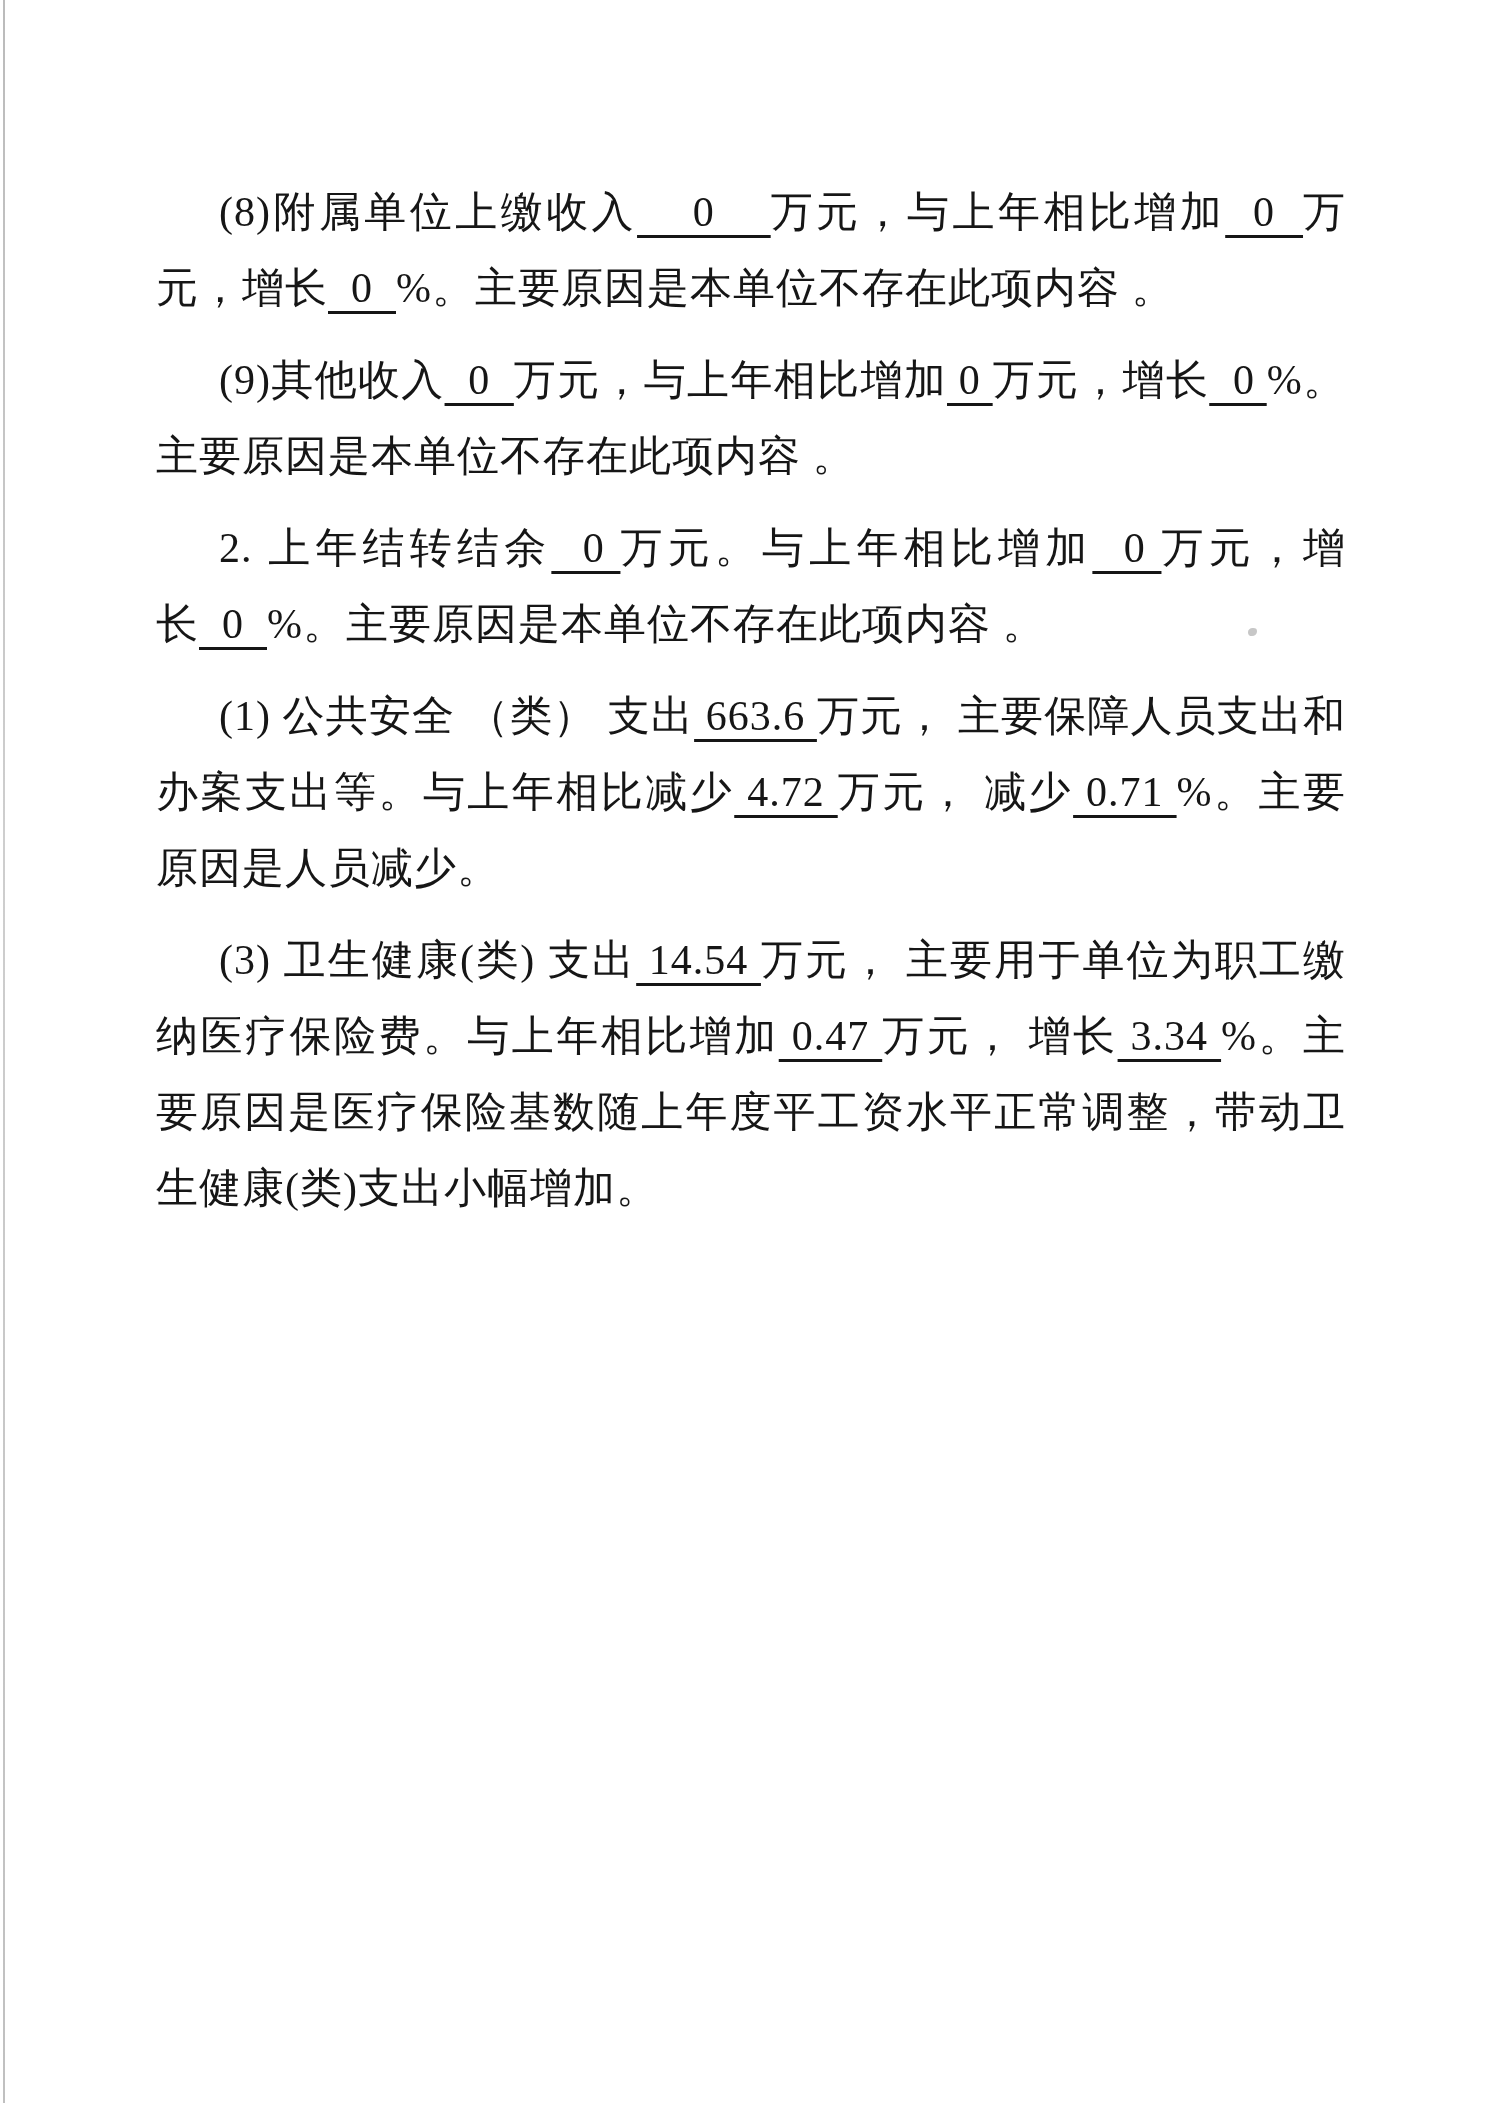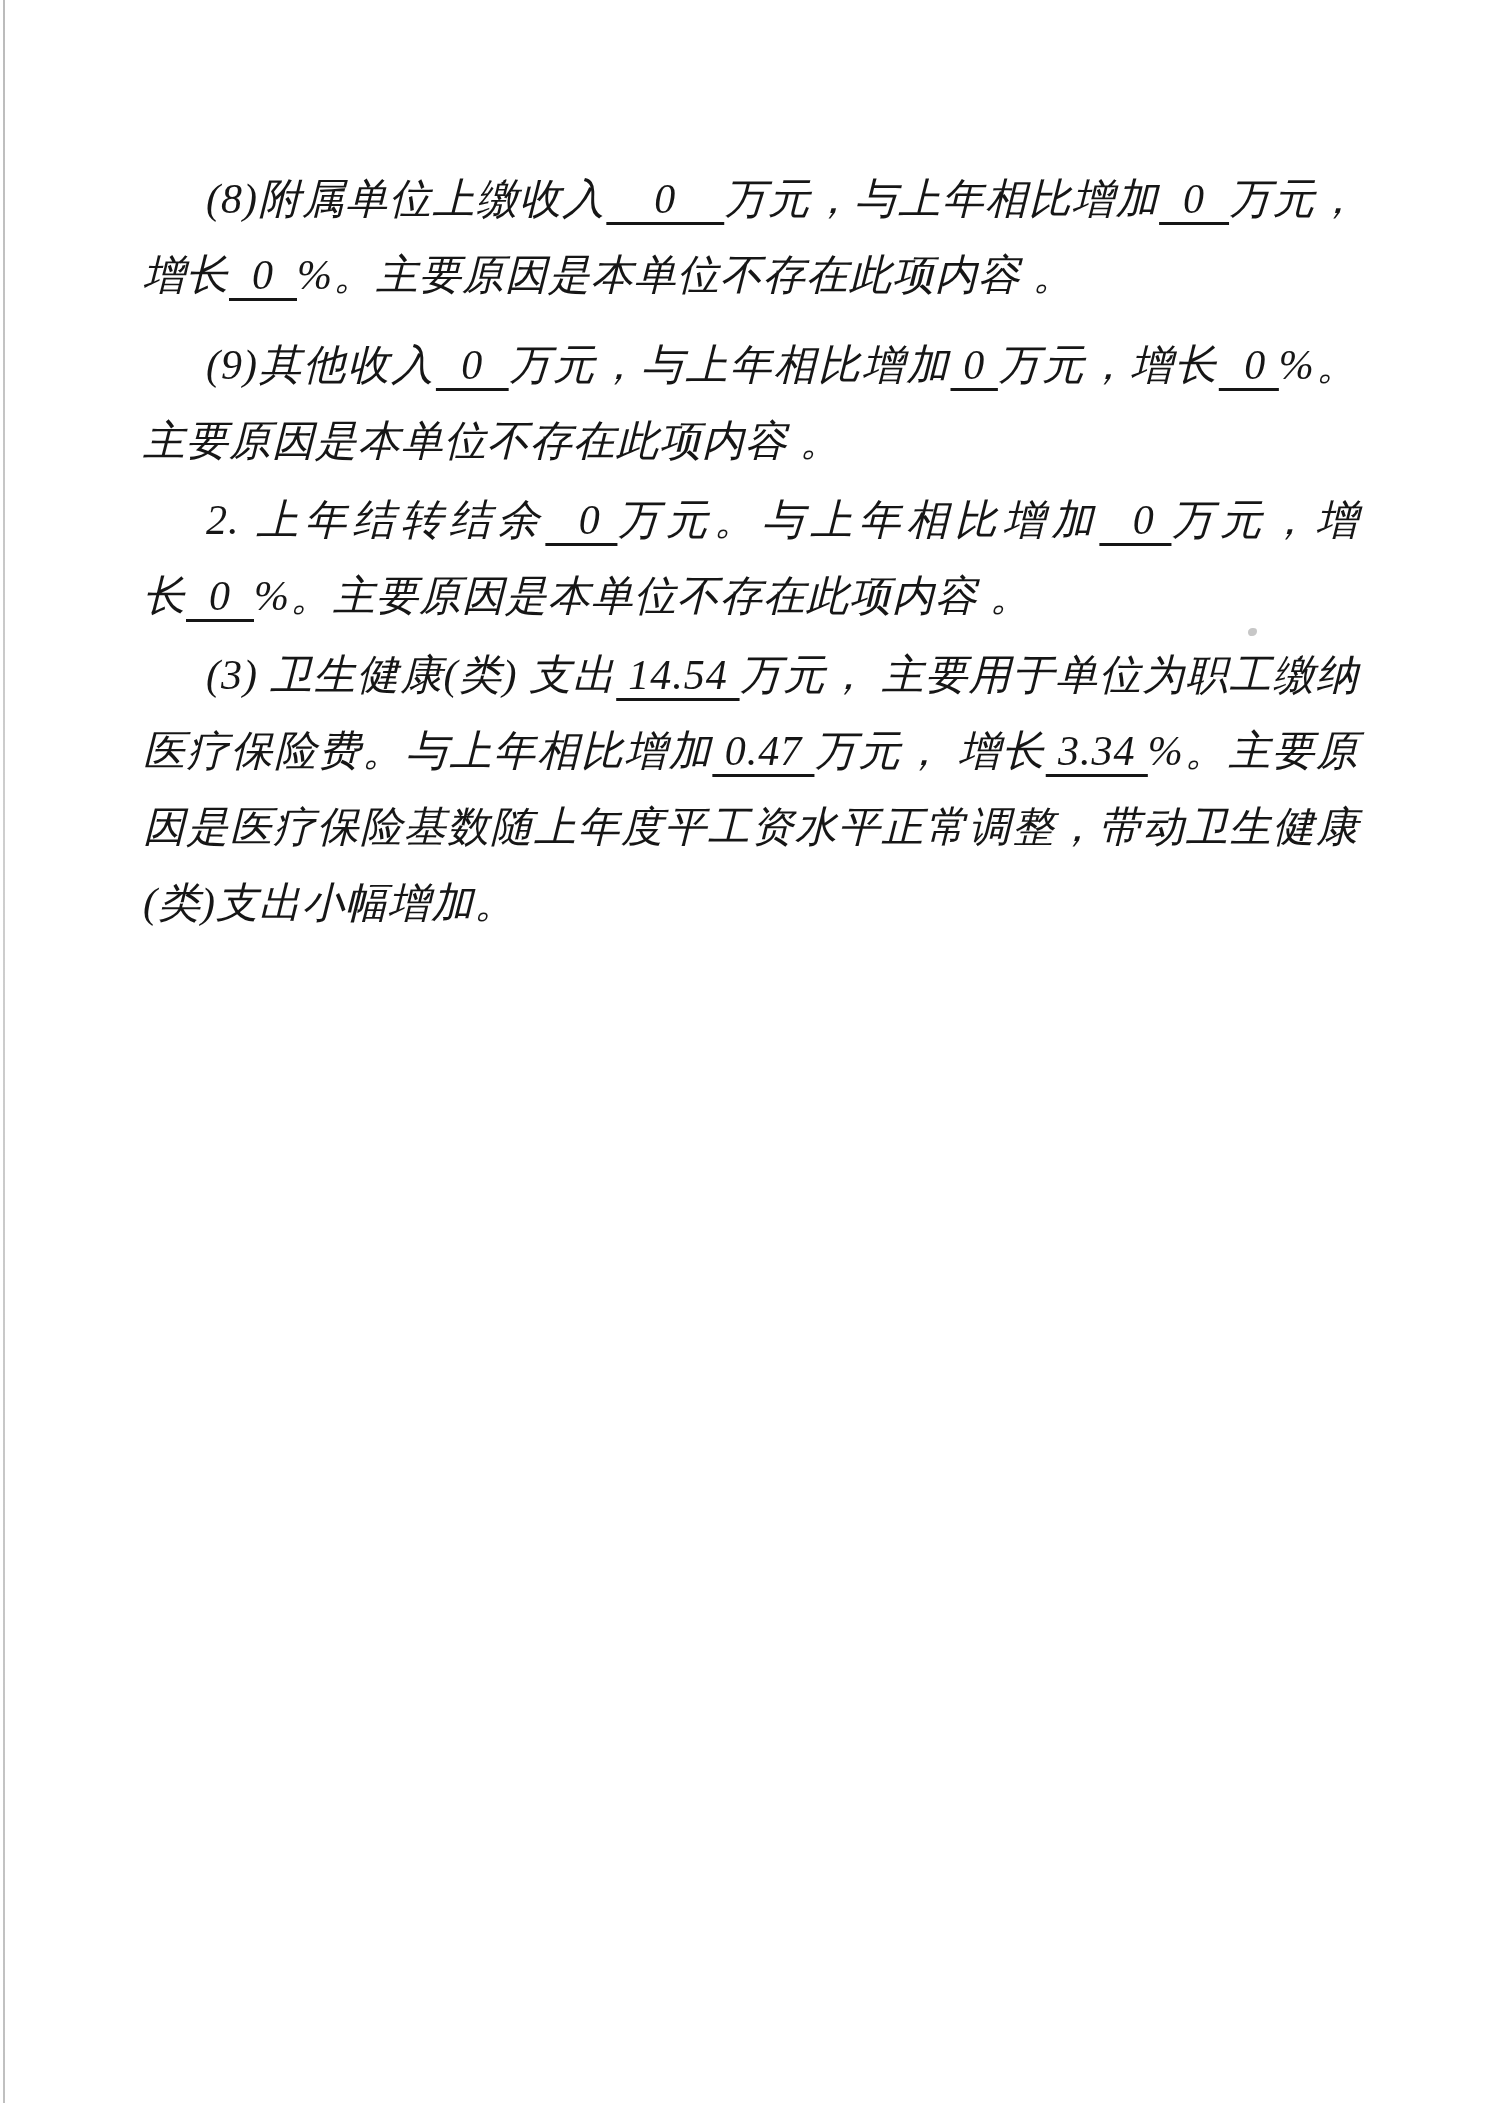--- a/index.html
+++ b/index.html
@@ -46,23 +46,22 @@
     width: 1222px;
     font-family: "Liberation Serif", "DejaVu Serif", serif;
     font-size: 42px;
     line-height: 76px;
     color: var(--ink, #161616);
     text-align: justify;
     text-justify: inter-character;
     letter-spacing: 1px;
   }
   .para {
-    margin: 3px;
+    margin: 16px;
     text-indent: 1.5em;
-    font-style: italic;
   }
   .para.heading {
     font-weight: bold;
     margin-bottom: 36px;
     letter-spacing: 2px;
   }
   .doc .para:nth-child(2) { margin-top: 14px; }
   .u {
     text-decoration: underline;
     text-decoration-thickness: 3px;
@@ -75,15 +74,16 @@
 </head>
 <body>
 
 <div class="page">
   <div class="scan-edge"></div>
   <div class="scan-speck"></div>
   <article class="doc">
       <p class="para"><span class="run">(8)附属单位上缴收入</span><span class="u">&nbsp;&nbsp;&nbsp;&nbsp;0&nbsp;&nbsp;&nbsp;&nbsp;</span><span class="run">万元，与上年相比增加</span><span class="u">&nbsp;&nbsp;0&nbsp;&nbsp;</span><span class="run">万元，增长</span><span class="u">&nbsp;&nbsp;0&nbsp;&nbsp;</span><span class="run">%。主要原因是本单位不存在此项内容&nbsp;。</span></p>
       <p class="para"><span class="run">(9)其他收入</span><span class="u">&nbsp;&nbsp;0&nbsp;&nbsp;</span><span class="run">万元，与上年相比增加</span><span class="u">&nbsp;0&nbsp;</span><span class="run">万元，增长</span><span class="u">&nbsp;&nbsp;0&nbsp;</span><span class="run">%。主要原因是本单位不存在此项内容&nbsp;。</span></p>
       <p class="para"><span class="run">2.&nbsp;上年结转结余</span><span class="u">&nbsp;&nbsp;0&nbsp;</span><span class="run">万元。与上年相比增加</span><span class="u">&nbsp;&nbsp;0&nbsp;</span><span class="run">万元，增长</span><span class="u">&nbsp;&nbsp;0&nbsp;&nbsp;</span><span class="run">%。主要原因是本单位不存在此项内容&nbsp;。</span></p>
+      <p class="para"><span class="run">(1)&nbsp;公共安全&nbsp;（类）&nbsp;支出</span><span class="u">&nbsp;663.6&nbsp;</span><span class="run">万元，&nbsp;主要保障人员支出和办案支出等。与上年相比减少</span><span class="u">&nbsp;4.72&nbsp;</span><span class="run">万元，&nbsp;减少</span><span class="u">&nbsp;0.71&nbsp;</span><span class="run">%。主要原因是人员减少。</span></p>
       <p class="para"><span class="run">(3)&nbsp;卫生健康(类)&nbsp;支出</span><span class="u">&nbsp;14.54&nbsp;</span><span class="run">万元，&nbsp;主要用于单位为职工缴纳医疗保险费。与上年相比增加</span><span class="u">&nbsp;0.47&nbsp;</span><span class="run">万元，&nbsp;增长</span><span class="u">&nbsp;3.34&nbsp;</span><span class="run">%。主要原因是医疗保险基数随上年度平工资水平正常调整，带动卫生健康(类)支出小幅增加。</span></p>
     </article>
 </div>
 
 </body></html>

